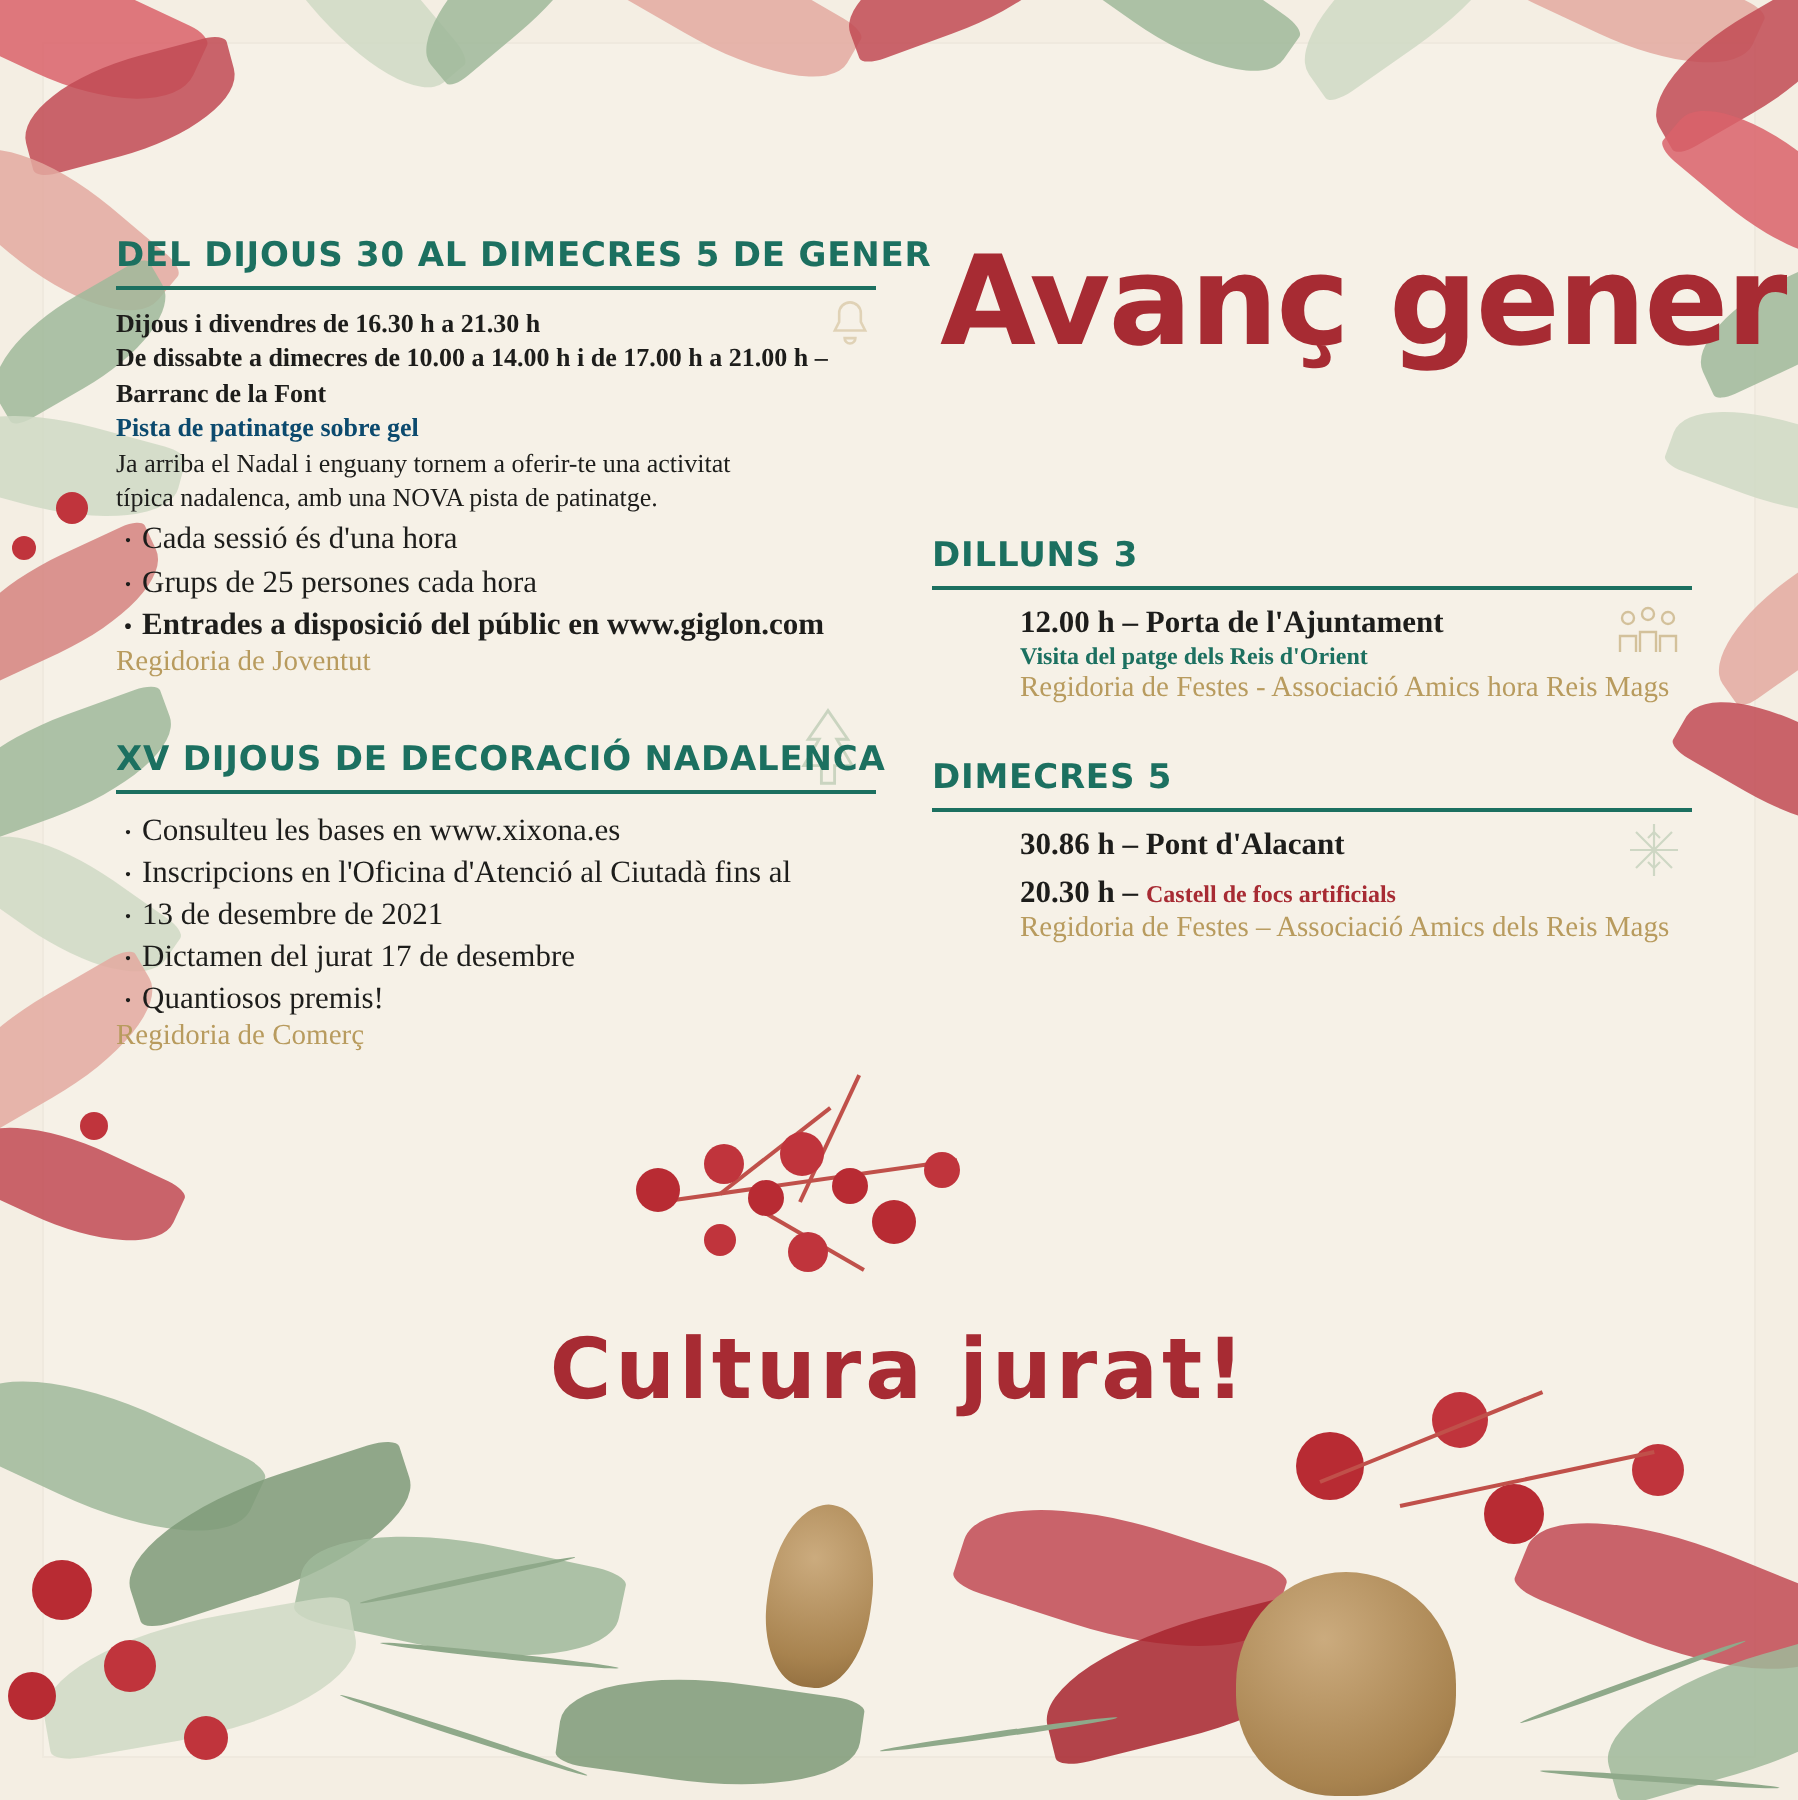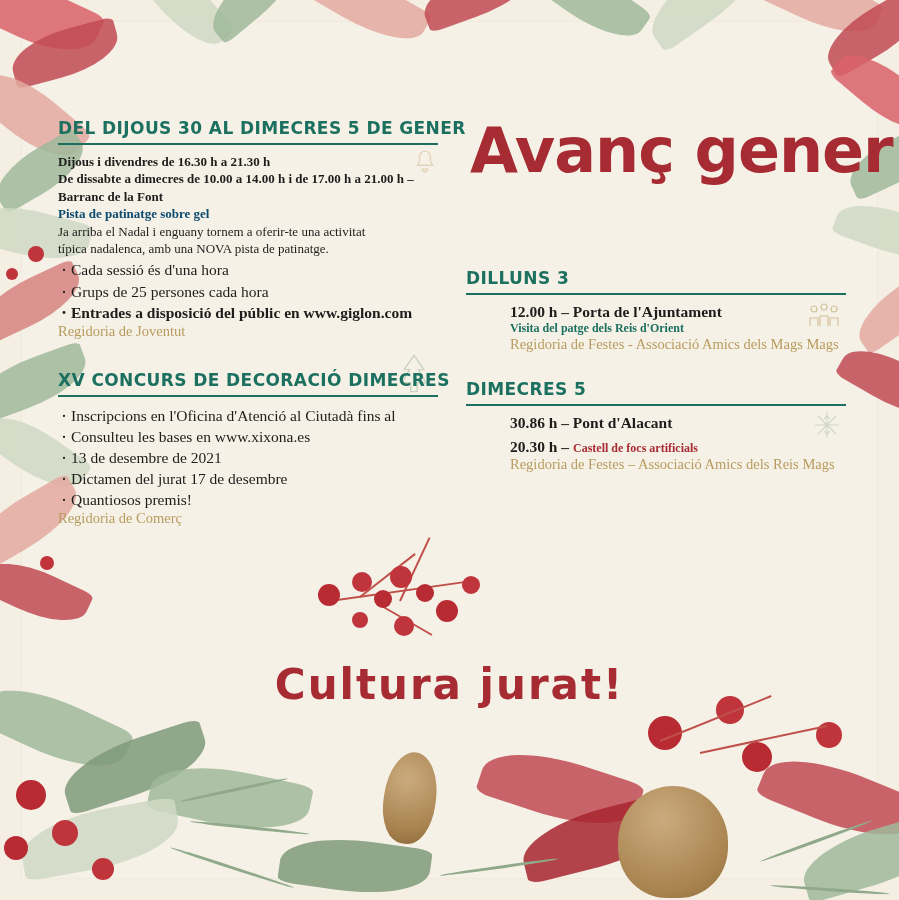--- a/index.html
+++ b/index.html
@@ -329,39 +329,39 @@
       <div class="line">Ja arriba el Nadal i enguany tornem a oferir-te una activitat</div>
       <div class="line">típica nadalenca, amb una NOVA pista de patinatge.</div>
       <ul class="bullets">
         <li>Cada sessió és d'una hora</li>
         <li>Grups de 25 persones cada hora</li>
         <li class="bold">Entrades a disposició del públic en www.giglon.com</li>
       </ul>
       <div class="gold">Regidoria de Joventut</div>
 
       <div class="sec2">
-        <div class="sec-head">XV CONCURS DE DECORACIÓ DIMECRES</div>
+        <div class="sec-head">XV DIJOUS DE DECORACIÓ NADALENCA</div>
         <ul class="bullets">
+          <li>Consulteu les bases en www.xixona.es</li>
           <li>Inscripcions en l'Oficina d'Atenció al Ciutadà fins al</li>
-          <li>Consulteu les bases en www.xixona.es</li>
           <li style="padding-left:13px;">13 de desembre de 2021</li>
           <li>Dictamen del jurat 17 de desembre</li>
           <li>Quantiosos premis!</li>
         </ul>
         <div class="gold">Regidoria de Comerç</div>
       </div>
     </div>
 
     <div class="col-right">
 
       <div class="sec-head">DILLUNS 3</div>
       <div class="ev">
         <div class="ev-time">12.00 h – Porta de l'Ajuntament</div>
         <div class="ev-name">Visita del patge dels Reis d'Orient</div>
-        <div class="ev-org">Regidoria de Festes - Associació Amics dels Mags Mags</div>
+        <div class="ev-org">Regidoria de Festes - Associació Amics hora Reis Mags</div>
       </div>
 
       <div class="right-sec2">
         <div class="sec-head">DIMECRES 5</div>
         <div class="ev">
           <div class="ev-time">30.86 h – Pont d'Alacant</div>
         </div>
         <div class="ev" style="margin-top:6px;">
           <span class="ev-time">20.30 h –</span>
           <span class="ev-name red">Castell de focs artificials</span>

